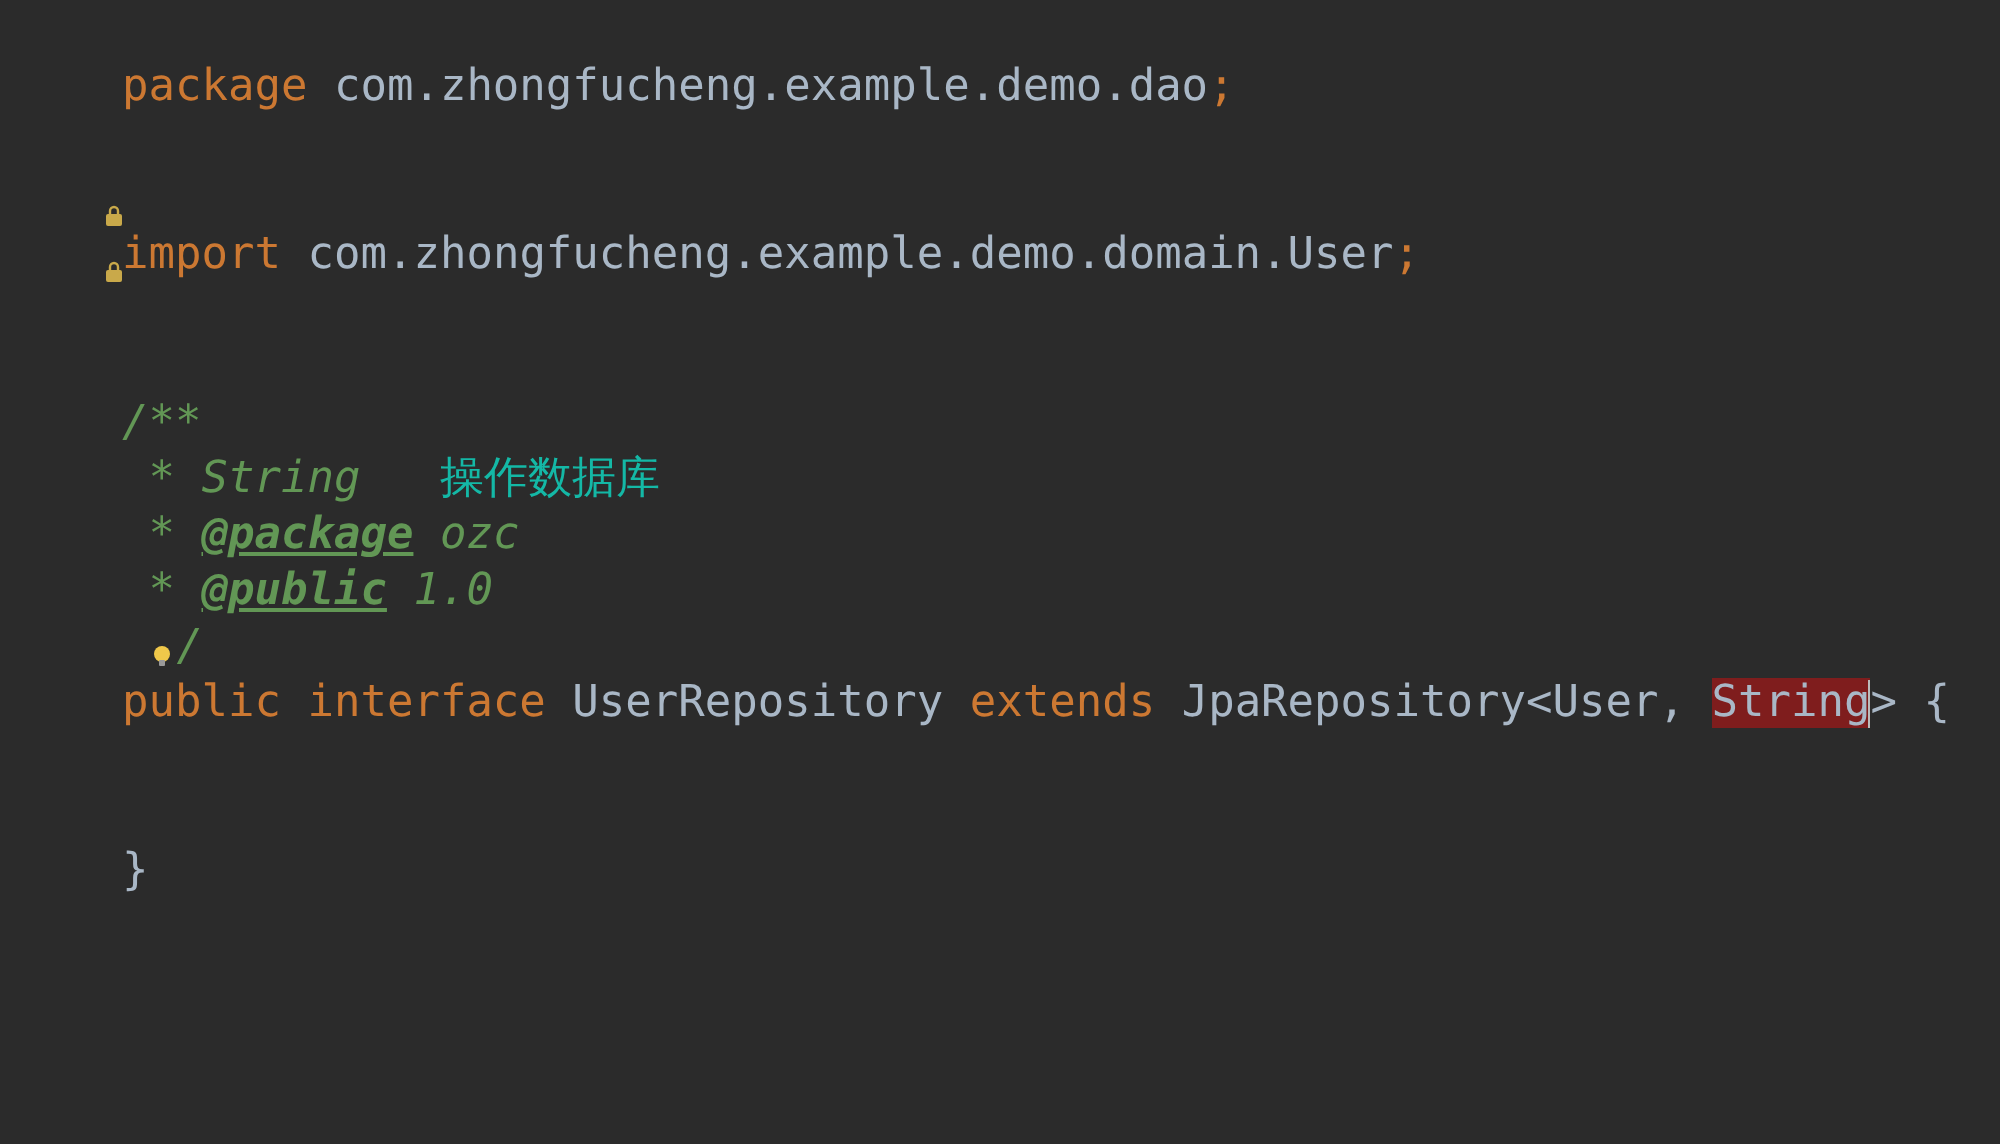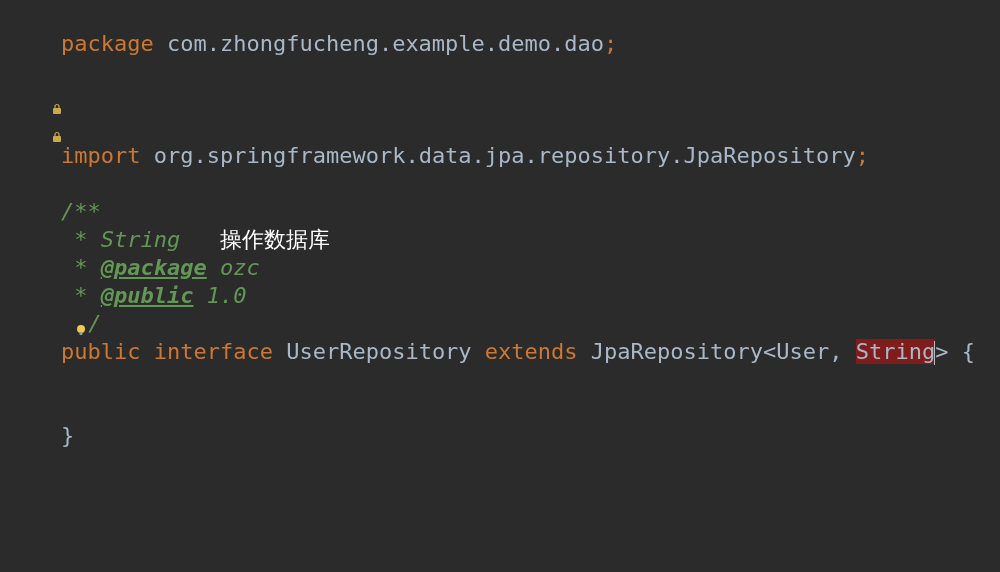--- a/index.html
+++ b/index.html
@@ -44,21 +44,21 @@
       color: #629755;
       font-style: italic;
     }
     .javadoc-bold {
       color: #629755;
       font-style: italic;
       font-weight: bold;
       text-decoration: underline;
     }
     .cn-text {
-      color: #ffffff;
+      color: #14b8a6;
       font-style: normal;
     }
     .class-decl {
       color: #a9b7c6;
     }
     .brace {
       color: #a9b7c6;
     }
     .lt-gt {
       color: #a9b7c6;
@@ -99,30 +99,30 @@
 
 <div class="line"></div>
 
 <div class="line">
   <span class="lock-icon">
     <svg viewBox="0 0 12 12">
         <rect x="2" y="5" width="8" height="6" rx="1" fill="#c9a94a"></rect>
         <path d="M4 5 V3.5 a2 2 0 0 1 4 0 V5" stroke="#c9a94a" stroke-width="1.2" fill="none"></path>
       </svg>
   </span>
+  <span class="code-content">  <span class="keyword">import</span><span class="identifier"> com.zhongfucheng.example.demo.domain.User</span><span class="semi">;</span></span>
 </div>
 
 <div class="line">
   <span class="lock-icon">
     <svg viewBox="0 0 12 12">
         <rect x="2" y="5" width="8" height="6" rx="1" fill="#c9a94a"></rect>
         <path d="M4 5 V3.5 a2 2 0 0 1 4 0 V5" stroke="#c9a94a" stroke-width="1.2" fill="none"></path>
       </svg>
   </span>
-  <span class="code-content">  <span class="keyword">import</span><span class="identifier"> org.springframework.data.jpa.repository.JpaRepository</span><span class="semi">;</span></span>
 </div>
 
 <div class="line"></div>
 <div class="line"></div>
 
 <div class="line">
   <span class="code-content">  <span class="javadoc">/**</span></span>
 </div>
 
 <div class="line">

